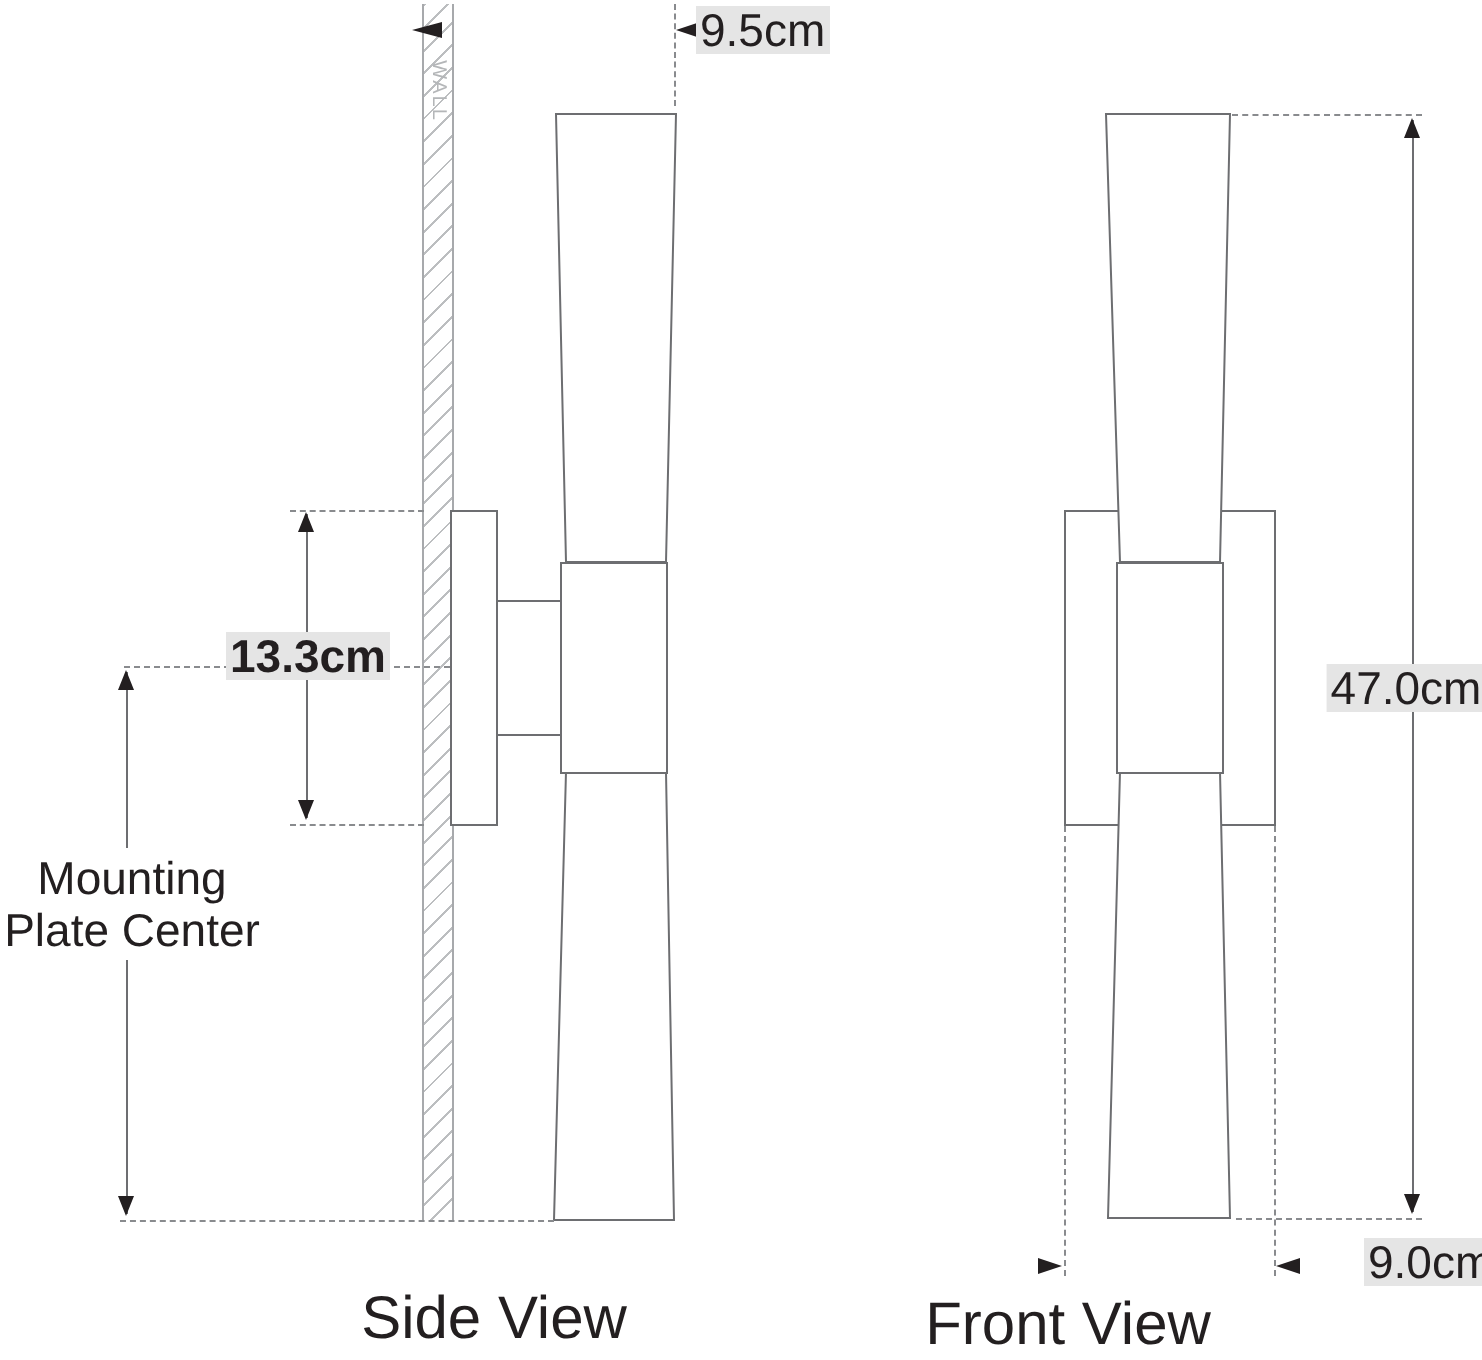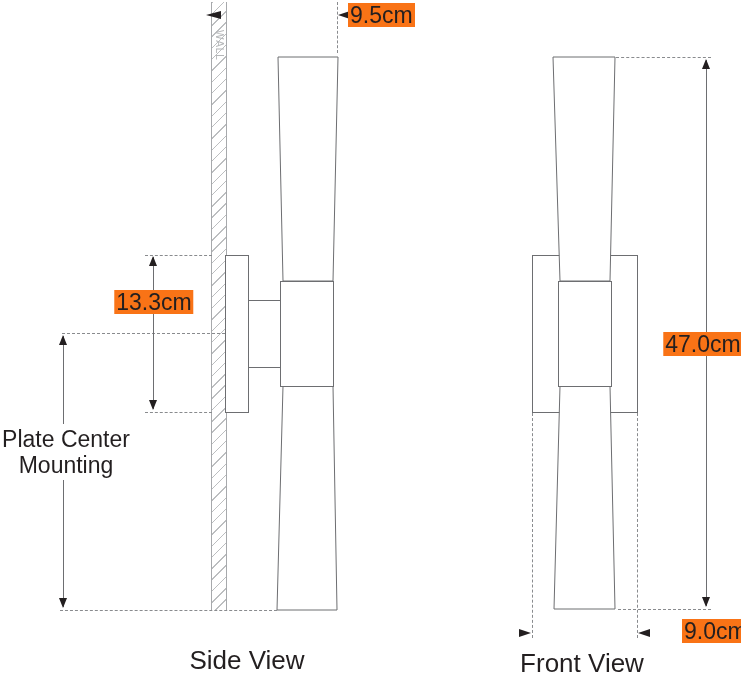--- a/index.html
+++ b/index.html
@@ -13,24 +13,24 @@
   
   .rect{position:absolute;background:#fff;border:1px solid #6d6e71;box-sizing:border-box;}
   .arm{position:absolute;border-top:1px solid #6d6e71;border-bottom:1px solid #6d6e71;box-sizing:border-box;}
   
   .arrow{position:absolute;width:0;height:0;}
   .arrow.up{border-left:4px solid transparent;border-right:4px solid transparent;border-bottom:10px solid #231f20;}
   .arrow.down{border-left:4px solid transparent;border-right:4px solid transparent;border-top:10px solid #231f20;}
   .arrow.left{border-top:4px solid transparent;border-bottom:4px solid transparent;border-right:12px solid #231f20;}
   .arrow.right{border-top:4px solid transparent;border-bottom:4px solid transparent;border-left:12px solid #231f20;}
   
-  .dim-label{position:absolute;font-size:23px;line-height:24px;background:#f97316;white-space:nowrap;
+  .dim-label{position:absolute;font-size:23px;line-height:24px;background:#e5e5e5;white-space:nowrap;
              padding:0 2px;z-index:7;}
   .center{transform:translateX(-50%);text-align:center;}
-  .view-label{position:absolute;font-size:26px;line-height:24px;white-space:nowrap;z-index:7;
+  .view-label{position:absolute;font-size:30px;line-height:24px;white-space:nowrap;z-index:7;
               transform:translateX(-50%);}
   .mounting-block{position:absolute;font-size:23px;line-height:26px;background:#fff;text-align:center;
                   white-space:nowrap;z-index:7;transform:translateX(-50%);padding:2px 4px;}
   
   .wall{position:absolute;left:211px;top:2px;width:14px;height:608px;box-sizing:content-box;
         border-left:1px solid #a7a9ac;border-right:1px solid #a7a9ac;
         background:repeating-linear-gradient(135deg,#bcbec0 0,#bcbec0 1px,transparent 1px,transparent 8px);
         z-index:1;}
   .wall-label{position:absolute;left:201px;top:40px;width:36px;font-size:10px;letter-spacing:1px;
               color:#b4b6b8;transform:rotate(90deg);text-align:center;z-index:2;}
@@ -79,24 +79,24 @@
   <div class="arrow up z6" style="left:149px;top:256px;"></div>
   <div class="arrow down z6" style="left:149px;top:400px;"></div>
   <div class="arrow up z6" style="left:59px;top:335px;"></div>
   <div class="arrow down z6" style="left:59px;top:598px;"></div>
   <div class="arrow up z6" style="left:702px;top:59px;"></div>
   <div class="arrow down z6" style="left:702px;top:597px;"></div>
   <div class="arrow right z6" style="left:519px;top:629px;"></div>
   <div class="arrow left z6" style="left:638px;top:629px;"></div>
 
   <div class="dim-label" style="left:348px;top:3px;">9.5cm</div>
-  <div class="dim-label center" style="left:154px;top:290px;">13.3cm</div>
+  <div class="dim-label center" style="left:154px;top:316px;font-weight:bold;">13.3cm</div>
   <div class="mounting-block" style="left:66px;top:424px;">
+    <div>Mounting</div>
     <div>Plate Center</div>
-    <div>Mounting</div>
   </div>
   <div class="dim-label center" style="left:703px;top:332px;">47.0cm</div>
   <div class="dim-label" style="left:682px;top:619px;">9.0cm</div>
 
   <div class="view-label" style="left:247px;top:648px;">Side View</div>
-  <div class="view-label" style="left:534px;top:651px;margin-left:48px;">Front View</div>
+  <div class="view-label" style="left:534px;top:651px;">Front View</div>
 
 </div>
 
 </body></html>

